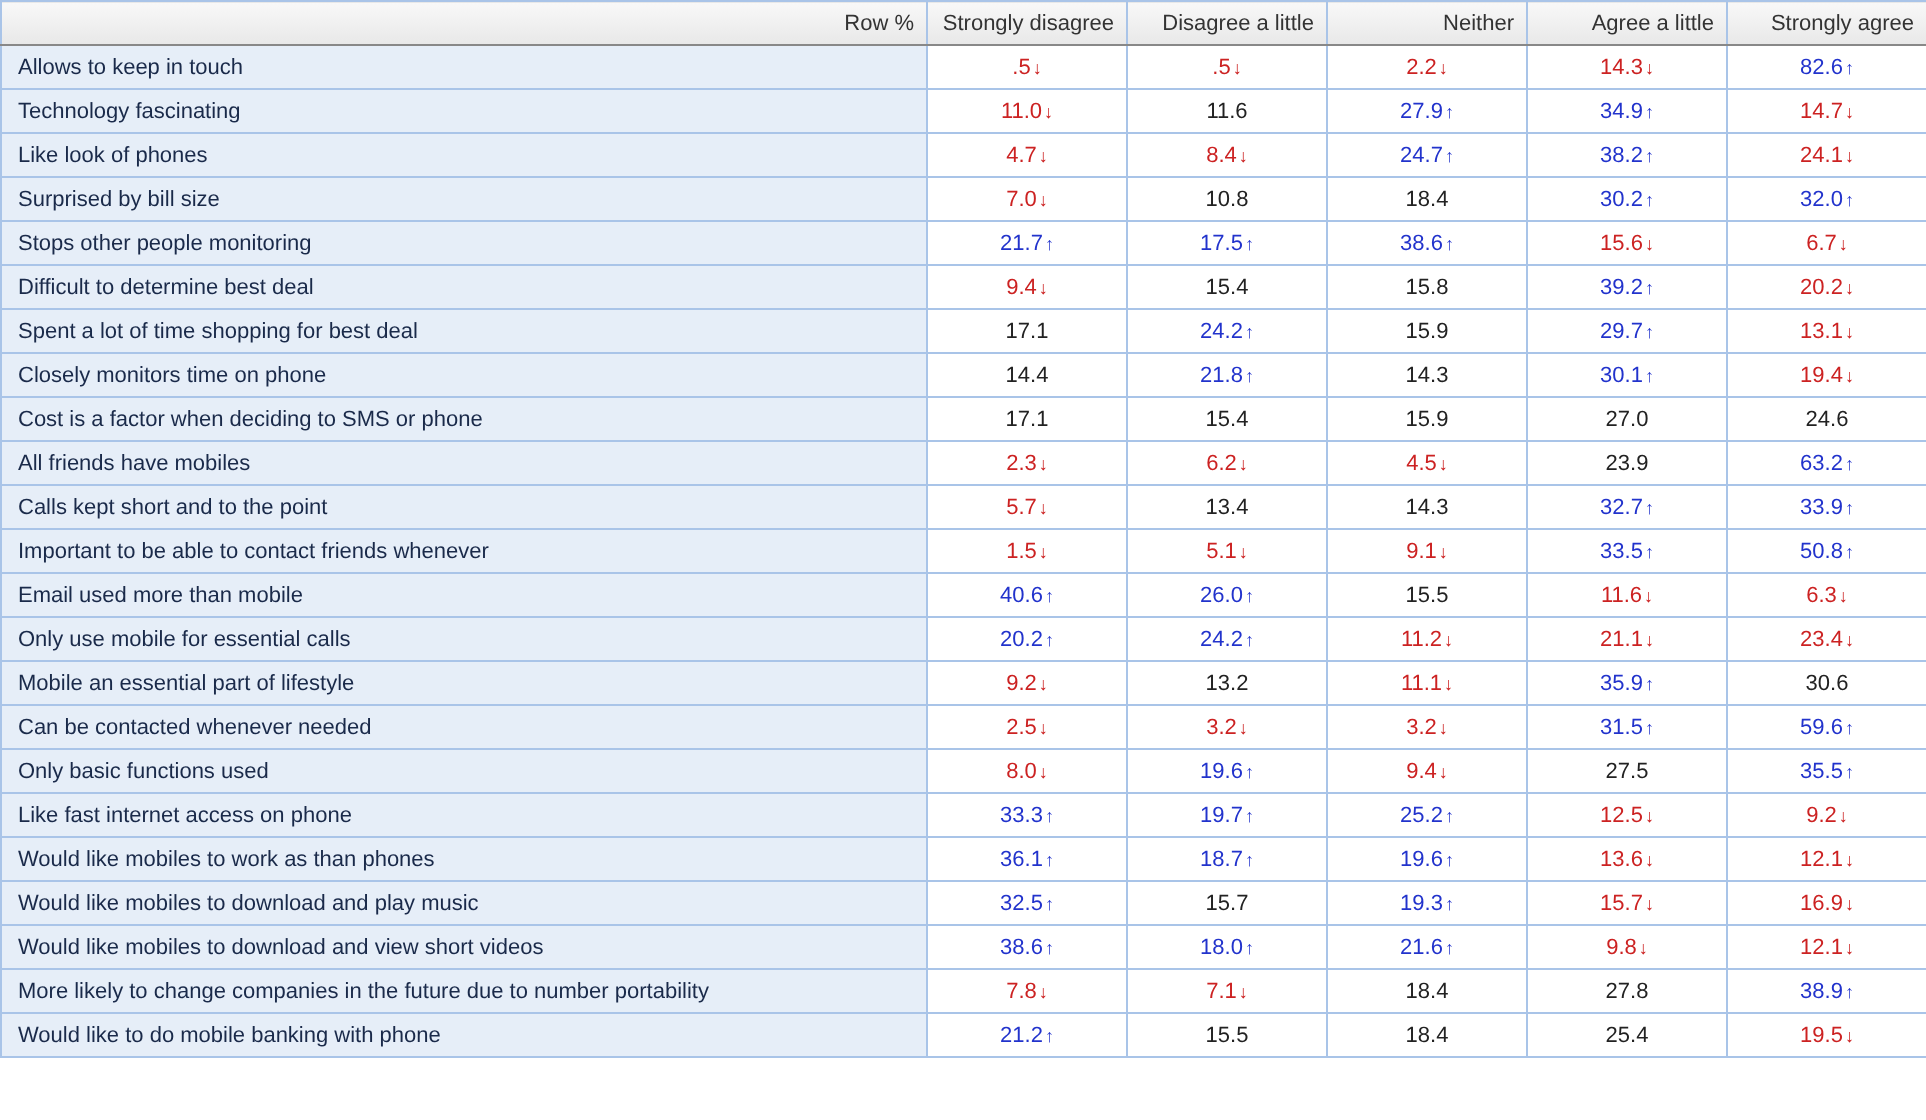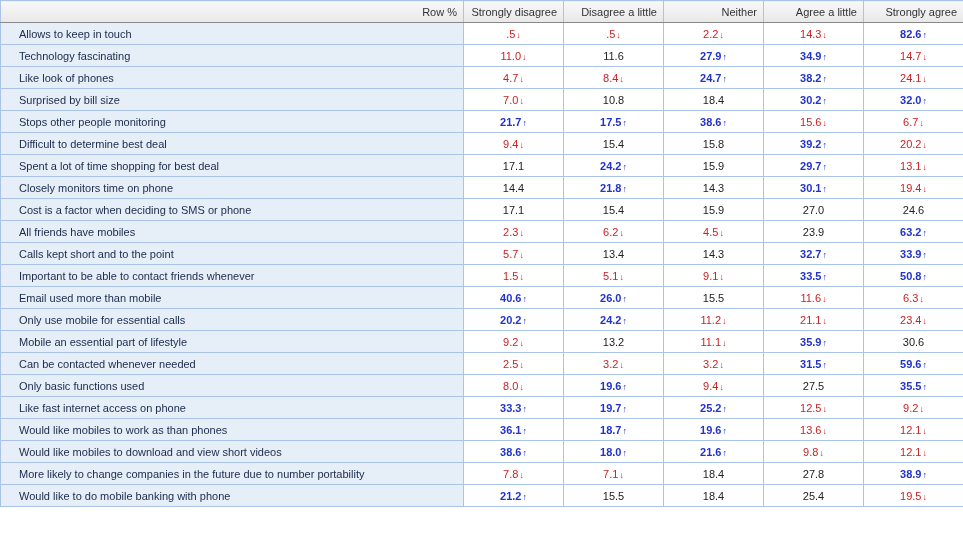--- a/index.html
+++ b/index.html
@@ -30,29 +30,29 @@
     color: #333;
     border-bottom: 1px solid #888;
   }
   thead th.rowhdr {
     text-align: right;
     padding-left: 8px;
   }
   tbody td.rowlabel {
     background: #e6eef8;
     color: #1a2a4a;
-    padding-left: 18px;
+    padding-left: 8px;
     text-align: left;
   }
   tbody td.cell {
     text-align: center;
     font-family: Arial, sans-serif;
   }
   .neutral { color: #222; }
-  .up { color: #2233cc; font-weight: bold; }
+  .up { color: #2233cc; }
   .down { color: #cc2222; }
   .arrow { font-size: 9px; margin-left: 1px; }
   col.labelcol { width: 463px; }
   col.datacol { width: 100px; }
 </style>
 </head>
 <body>
 
 <table>
   <colgroup>
@@ -220,20 +220,28 @@
       </tr>
       <tr>
         <td class="rowlabel">Would like mobiles to work as than phones</td>
         <td class="cell up"><span>36.1</span><span class="arrow">↑</span></td>
         <td class="cell up"><span>18.7</span><span class="arrow">↑</span></td>
         <td class="cell up"><span>19.6</span><span class="arrow">↑</span></td>
         <td class="cell down"><span>13.6</span><span class="arrow">↓</span></td>
         <td class="cell down"><span>12.1</span><span class="arrow">↓</span></td>
       </tr>
       <tr>
+        <td class="rowlabel">Would like mobiles to download and play music</td>
+        <td class="cell up"><span>32.5</span><span class="arrow">↑</span></td>
+        <td class="cell neutral"><span>15.7</span></td>
+        <td class="cell up"><span>19.3</span><span class="arrow">↑</span></td>
+        <td class="cell down"><span>15.7</span><span class="arrow">↓</span></td>
+        <td class="cell down"><span>16.9</span><span class="arrow">↓</span></td>
+      </tr>
+      <tr>
         <td class="rowlabel">Would like mobiles to download and view short videos</td>
         <td class="cell up"><span>38.6</span><span class="arrow">↑</span></td>
         <td class="cell up"><span>18.0</span><span class="arrow">↑</span></td>
         <td class="cell up"><span>21.6</span><span class="arrow">↑</span></td>
         <td class="cell down"><span>9.8</span><span class="arrow">↓</span></td>
         <td class="cell down"><span>12.1</span><span class="arrow">↓</span></td>
       </tr>
       <tr>
         <td class="rowlabel">More likely to change companies in the future due to number portability</td>
         <td class="cell down"><span>7.8</span><span class="arrow">↓</span></td>

